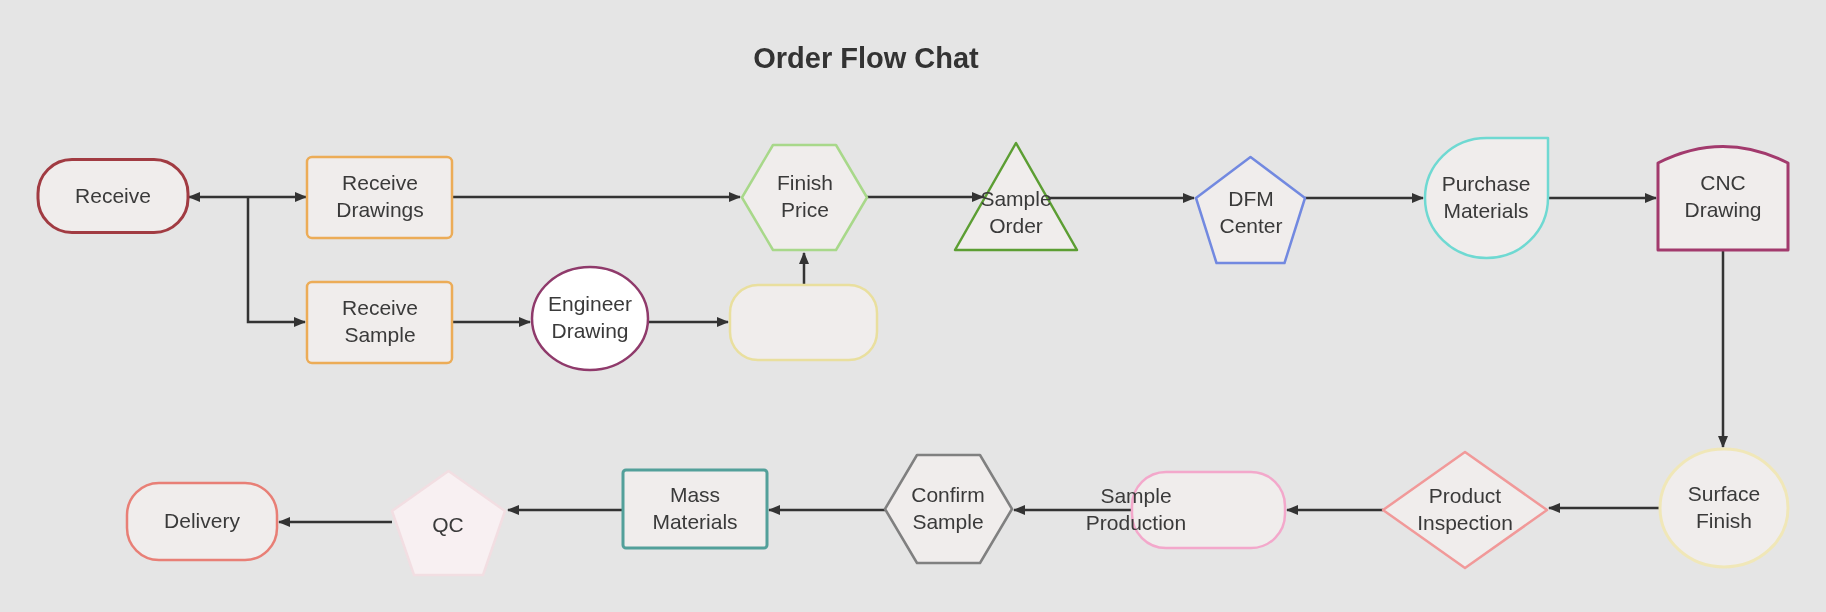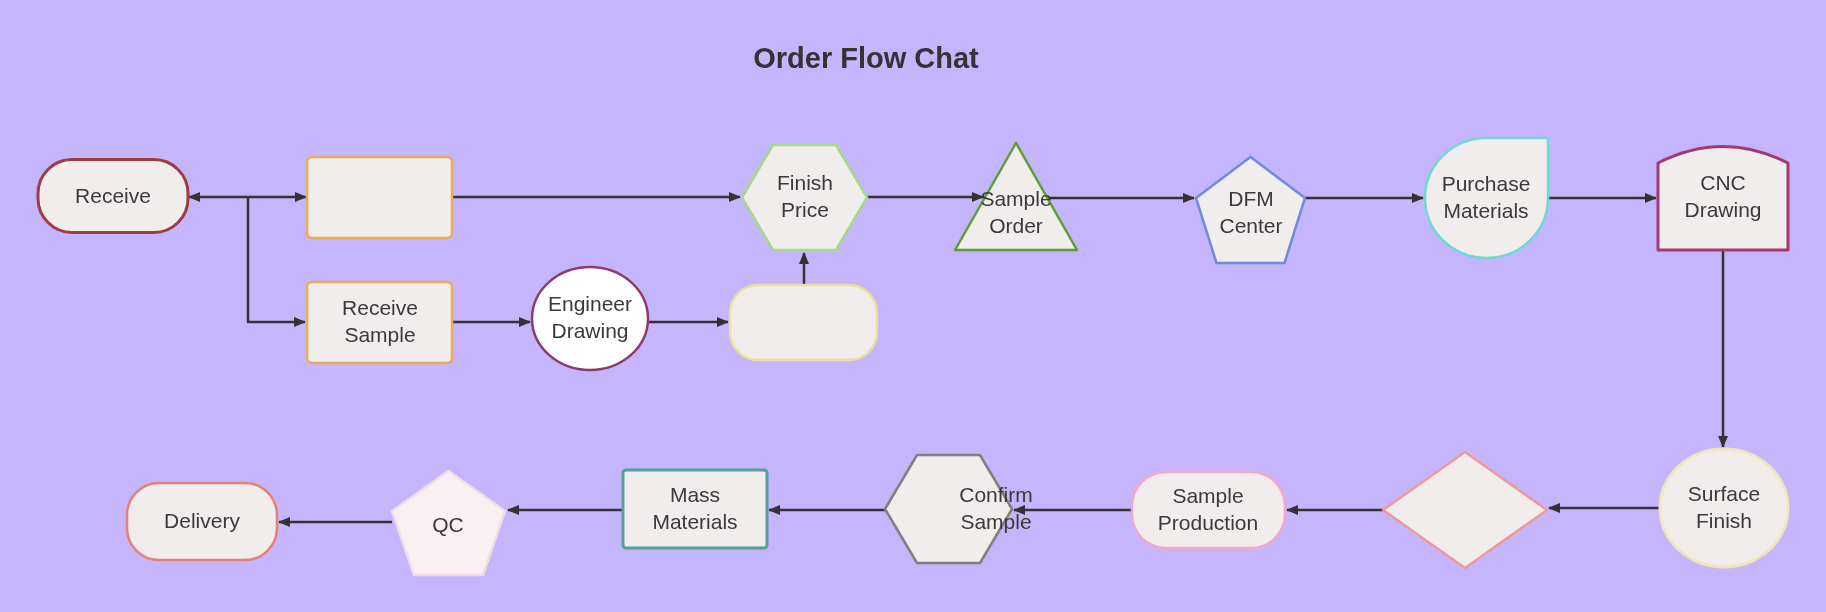--- a/index.html
+++ b/index.html
@@ -1,16 +1,16 @@
 <!DOCTYPE html>
 <html><head>
 <meta charset="utf-8">
 <style>
   html,body{margin:0;padding:0;background:#fff;}
-  #canvas{position:relative;width:1826px;height:612px;background:#c4b5fd;overflow:hidden;
+  #canvas{position:relative;width:1826px;height:612px;background:#e5e5e5;overflow:hidden;
           font-family:"Liberation Sans","DejaVu Sans",sans-serif;}
   #diagram-svg{position:absolute;left:0;top:0;}
   .node-label{position:absolute;transform:translate(-50%,-50%);text-align:center;
               color:#3a3a3a;font-size:21px;line-height:1.28;pointer-events:none;}
   #page-title{position:absolute;left:0;top:42px;width:1732px;text-align:center;
               font-size:29px;font-weight:bold;color:#333333;}
 </style>
 </head>
 <body>
 
@@ -92,27 +92,29 @@
     </g>
     <g>
       <polygon points="448.5,471 505,511 483,575 414,575 392,511" fill="#f8f0f2" stroke="#f2dee2" stroke-width="2.5" stroke-linejoin="round"></polygon>
     </g>
     <g>
       <rect x="127" y="483" width="150" height="77" rx="32" fill="#f0edec" stroke="#e87f76" stroke-width="2.5"></rect>
     </g>
   </svg>
 
   <div class="node-label" style="left:113px;top:196px;width:120px">Receive</div>
+  <div class="node-label" style="left:380px;top:197px;width:110px">Receive Drawings</div>
   <div class="node-label" style="left:805px;top:197px;width:100px">Finish Price</div>
   <div class="node-label" style="left:1016px;top:213px;width:80px">Sample Order</div>
   <div class="node-label" style="left:1251px;top:213px;width:80px">DFM Center</div>
   <div class="node-label" style="left:1486px;top:198px;width:110px">Purchase Materials</div>
   <div class="node-label" style="left:1723px;top:197px;width:90px">CNC Drawing</div>
   <div class="node-label" style="left:380px;top:322px;width:110px">Receive Sample</div>
   <div class="node-label" style="left:590px;top:318px;width:90px">Engineer Drawing</div>
   <div class="node-label" style="left:1724px;top:508px;width:100px">Surface Finish</div>
-  <div class="node-label" style="left:1208px;top:510px;width:120px">Sample Production</div>
-  <div class="node-label" style="left:996px;top:509px;width:100px">Confirm Sample</div>
+  <div class="node-label" style="left:1465px;top:510px;width:130px">Product Inspection</div>
+  <div class="node-label" style="left:1136px;top:510px;width:120px">Sample Production</div>
+  <div class="node-label" style="left:948px;top:509px;width:100px">Confirm Sample</div>
   <div class="node-label" style="left:695px;top:509px;width:120px">Mass Materials</div>
   <div class="node-label" style="left:448px;top:525px;width:60px">QC</div>
   <div class="node-label" style="left:202px;top:521px;width:120px">Delivery</div>
 
 </div>
 
 </body></html>

